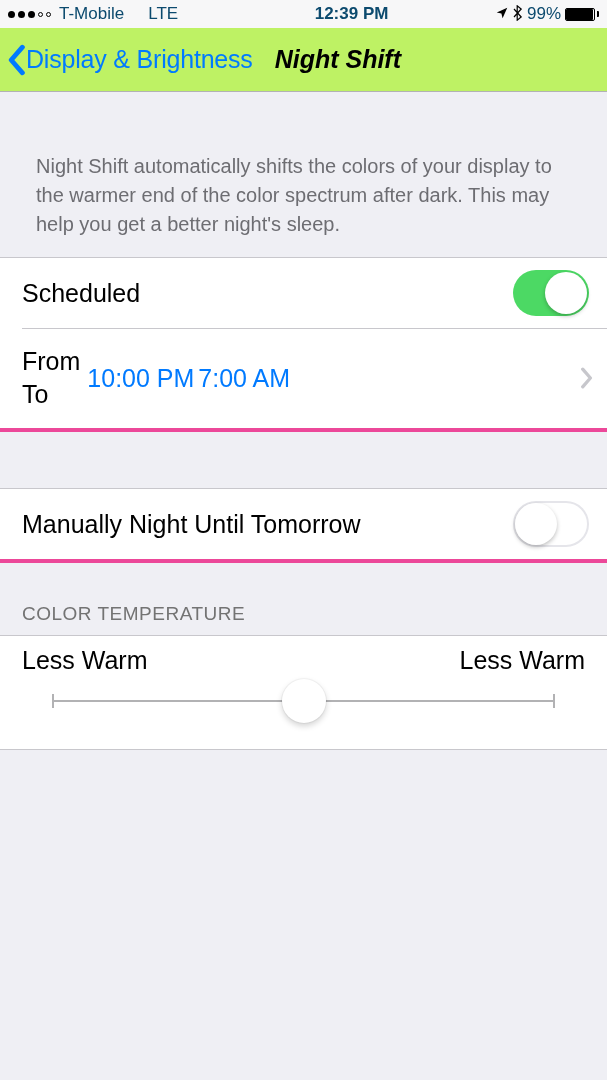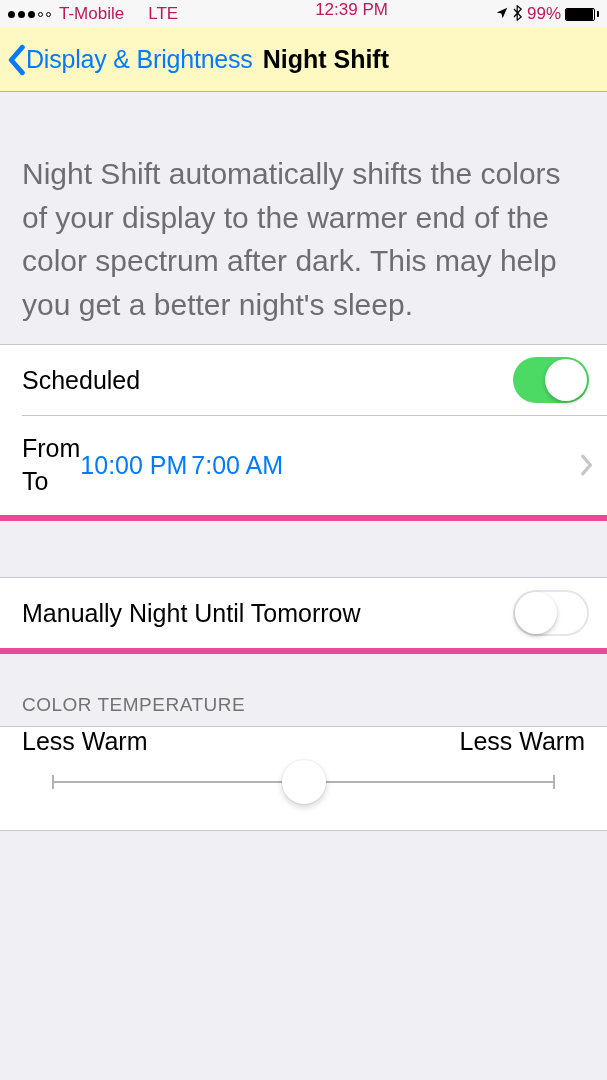--- a/index.html
+++ b/index.html
@@ -10,65 +10,66 @@
       font-family: -apple-system, "Helvetica Neue", Helvetica, Arial, sans-serif;
       color: #000;
       overflow: hidden;
       position: relative;
     }
     
     .status-bar {
       height: 28px;
       background: #f7f7f8;
       display: flex;
+      align-items: center;
       justify-content: space-between;
       padding: 0 8px;
       font-size: 17px;
       font-weight: 500;
-      color: #be185d;
+      color: #0c4a6e;
     }
     .status-left, .status-right { display: flex; align-items: center; gap: 4px; }
     .signal-dots { display: flex; gap: 3px; align-items: center; }
     .dot { width: 7px; height: 7px; border-radius: 50%; background: #000; }
     .dot.empty { background: transparent; border: 1px solid #000; width: 5px; height: 5px; }
     .carrier { font-size: 17px; margin-left: 4px; }
     .net { font-size: 17px; margin-left: 20px; }
-    .clock { font-weight: 400; font-size: 17px; margin-left: 30px; }
+    .clock { font-weight: 700; font-size: 17px; margin-left: 30px; }
     .loc-icon, .bt-icon { font-size: 15px; }
     .battery { display: flex; align-items: center; gap: 2px; }
     .battery-body {
       width: 30px; height: 13px;
       border: 1px solid #000; border-radius: 2px;
       position: relative; display: flex; align-items: center;
     }
     .battery-fill { height: 100%; width: 96%; background: #000; border-radius: 1px; }
     .battery-tip { width: 2px; height: 6px; background: #000; border-radius: 0 1px 1px 0; }
     
     .nav-bar {
       height: 64px;
-      background: #fef9c3;
+      background: #bef264;
       border-bottom: 1px solid #b2b2b4;
       display: flex;
       align-items: center;
       padding: 0 6px;
       position: relative;
     }
     .back-group { display: flex; align-items: center; color: #007aff; cursor: pointer; }
     .back-chevron svg { display: block; }
     .back-text { font-size: 25px; letter-spacing: -0.2px; color: #007aff; }
-    .nav-title { font-size: 25px; font-weight: 600; margin-left: 10px; color: #000; }
+    .nav-title { font-size: 25px; font-weight: 600; margin-left: 22px; color: #000; font-style: italic; }
     
     .section-desc {
-      padding: 60px 22px 18px 22px;
-      font-size: 30px;
+      padding: 60px 22px 18px 36px;
+      font-size: 20px;
       line-height: 1.45;
       color: #6d6d72;
     }
     
-    .cell-group { background: #fff; border-top: 1px solid #c8c7cc; border-bottom: 6px solid #ec4899; }
+    .cell-group { background: #fff; border-top: 1px solid #c8c7cc; border-bottom: 4px solid #ec4899; }
     .cell {
       display: flex;
       align-items: center;
       padding: 0 18px 0 22px;
       min-height: 70px;
       font-size: 25px;
     }
     .cell-divider {
       position: absolute; left: 22px; right: 0; top: 0; height: 1px; background: #c8c7cc;
     }
@@ -86,38 +87,39 @@
     }
     .switch.on .switch-knob { right: 2px; }
     .switch.off .switch-knob { left: 0; top: 0; }
     
     .schedule-cell {
       display: flex;
       align-items: center;
       padding: 14px 10px 14px 22px;
       position: relative;
       min-height: 100px;
+      gap: 7px;
     }
     .schedule-left { display: flex; flex-direction: column; gap: 4px; font-size: 25px; }
     .schedule-right { flex: 1; display: flex; align-items: flex-end; gap: 4px; font-size: 25px; color: #007aff; padding-right: 6px;}
     .chevron-right { color: #c7c7cc; padding-left: 4px; padding-right: 4px;}
     .chevron-right svg { display: block; }
     
     .section-header {
       padding: 40px 22px 10px 22px;
       font-size: 19px;
       color: #737373;
       letter-spacing: 0.5px;
     }
     
     .slider-cell {
       background: #fff;
       border-top: 1px solid #c8c7cc;
       border-bottom: 1px solid #c8c7cc;
-      padding: 0 22px 28px 22px;
+      padding: 10px 22px 28px 22px;
     }
     .slider-labels { display: flex; justify-content: space-between; font-size: 25px; margin-bottom: 6px;}
     .slider-track {
       position: relative;
       height: 40px;
       margin: 0 30px;
     }
     .slider-line {
       position: absolute; top: 50%; left: 0; right: 0; height: 2px; background: #b2b2b4; transform: translateY(-50%);
     }

